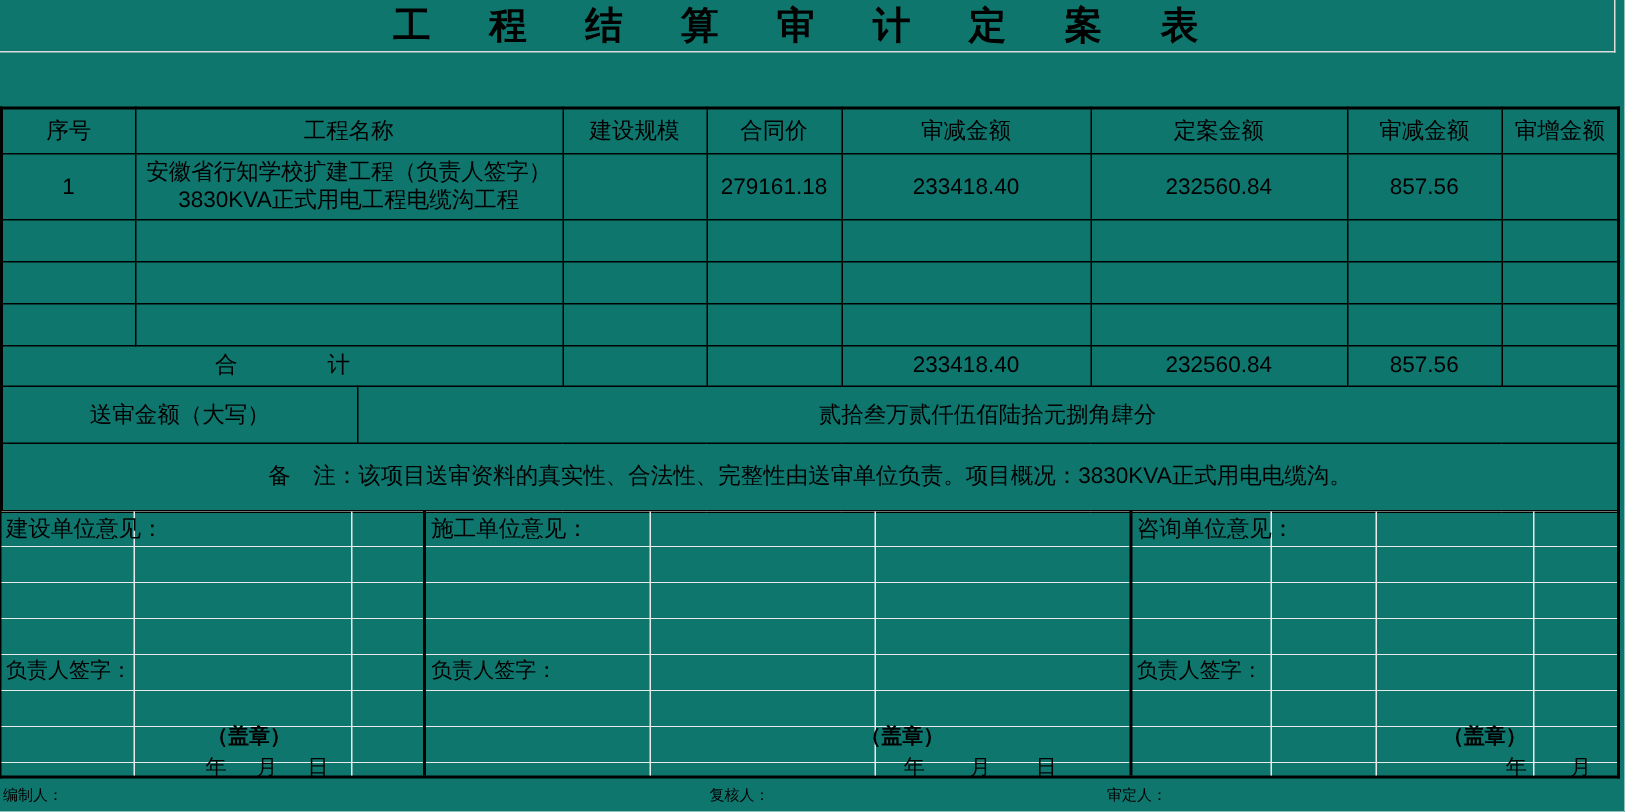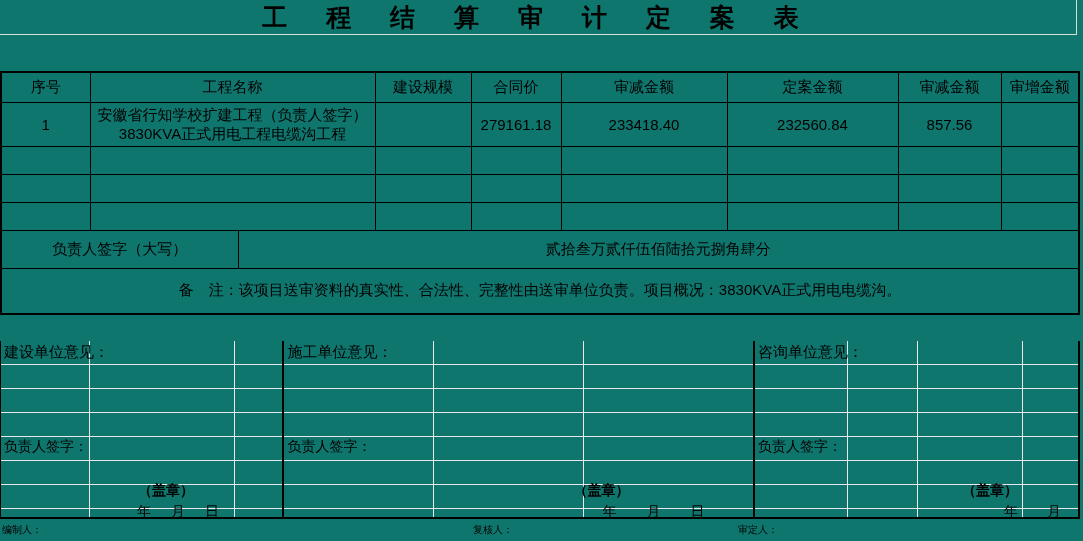--- a/index.html
+++ b/index.html
@@ -148,22 +148,31 @@
     <tr class="r-empty">
       <td></td>
           <td colspan="2"></td>
           <td></td>
           <td></td>
           <td></td>
           <td></td>
           <td></td>
           <td></td>
     </tr>
+    <tr class="r-total">
+      <td colspan="3">合　　　　计</td>
+      <td></td>
+      <td class="num"></td>
+      <td class="num">233418.40</td>
+      <td class="num">232560.84</td>
+      <td class="num">857.56</td>
+      <td class="num"></td>
+    </tr>
     <tr class="r-cost">
-      <td colspan="2">负责人签字（大写）</td>
+      <td colspan="2">送审金额（大写）</td>
       <td colspan="7" class="words-cell">贰拾叁万贰仟伍佰陆拾元捌角肆分</td>
     </tr>
     <tr class="r-note">
       <td colspan="9" class="note-cell">备　注：该项目送审资料的真实性、合法性、完整性由送审单位负责。项目概况：3830KVA正式用电电缆沟。</td>
     </tr>
   </tbody>
     </table>
 
   <div class="opinions">
 

